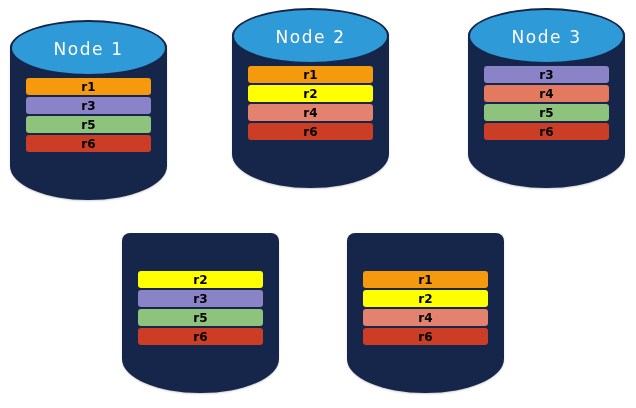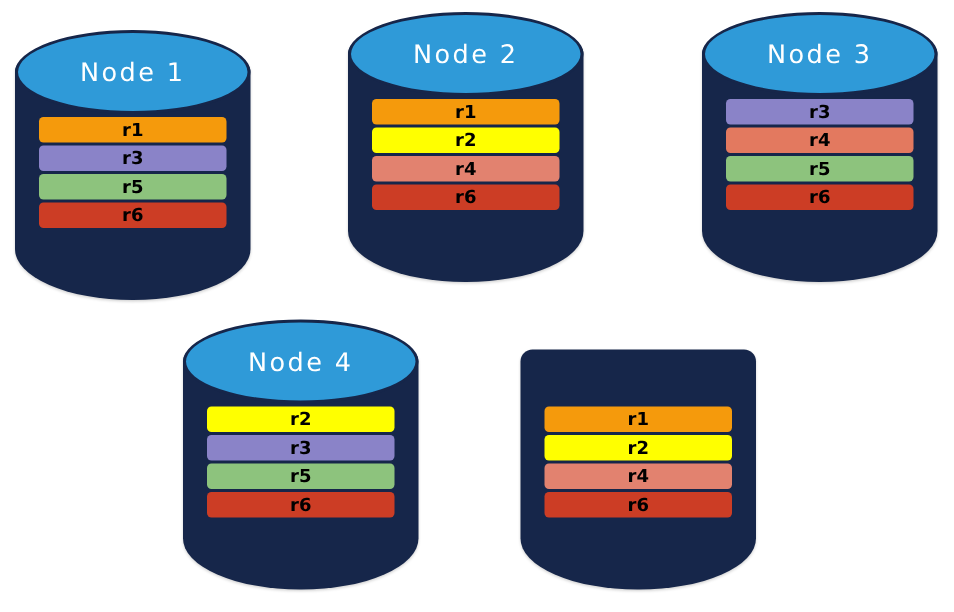--- a/index.html
+++ b/index.html
@@ -154,23 +154,20 @@
         <div class="replica" style="background: rgb(141, 195, 125);">
           <span class="replica-label">r5</span>
         </div>
         <div class="replica" style="background: rgb(204, 61, 37);">
           <span class="replica-label">r6</span>
         </div>
       </div>
     </div>
     <div class="node" style="left: 122px; top: 213px;">
       <div class="cyl-body"></div>
-      <div class="cyl-top">
-        <span class="node-label">Node  4</span>
-      </div>
       <div class="replicas">
         <div class="replica" style="background: rgb(255, 255, 0);">
           <span class="replica-label">r2</span>
         </div>
         <div class="replica" style="background: rgb(138, 131, 200);">
           <span class="replica-label">r3</span>
         </div>
         <div class="replica" style="background: rgb(141, 195, 125);">
           <span class="replica-label">r5</span>
         </div>

